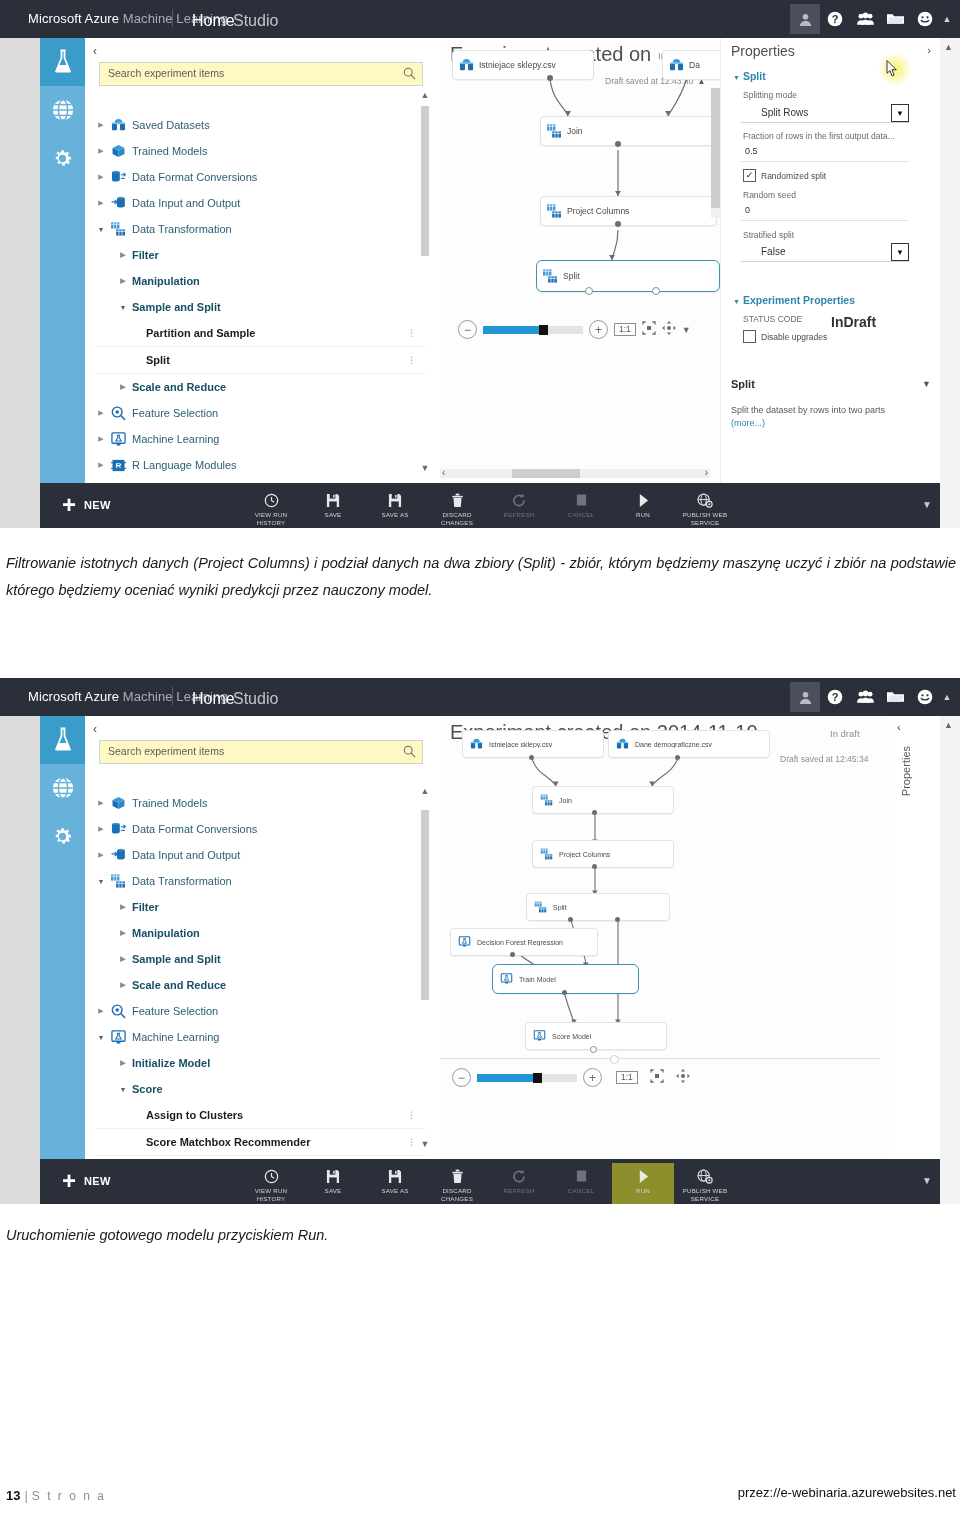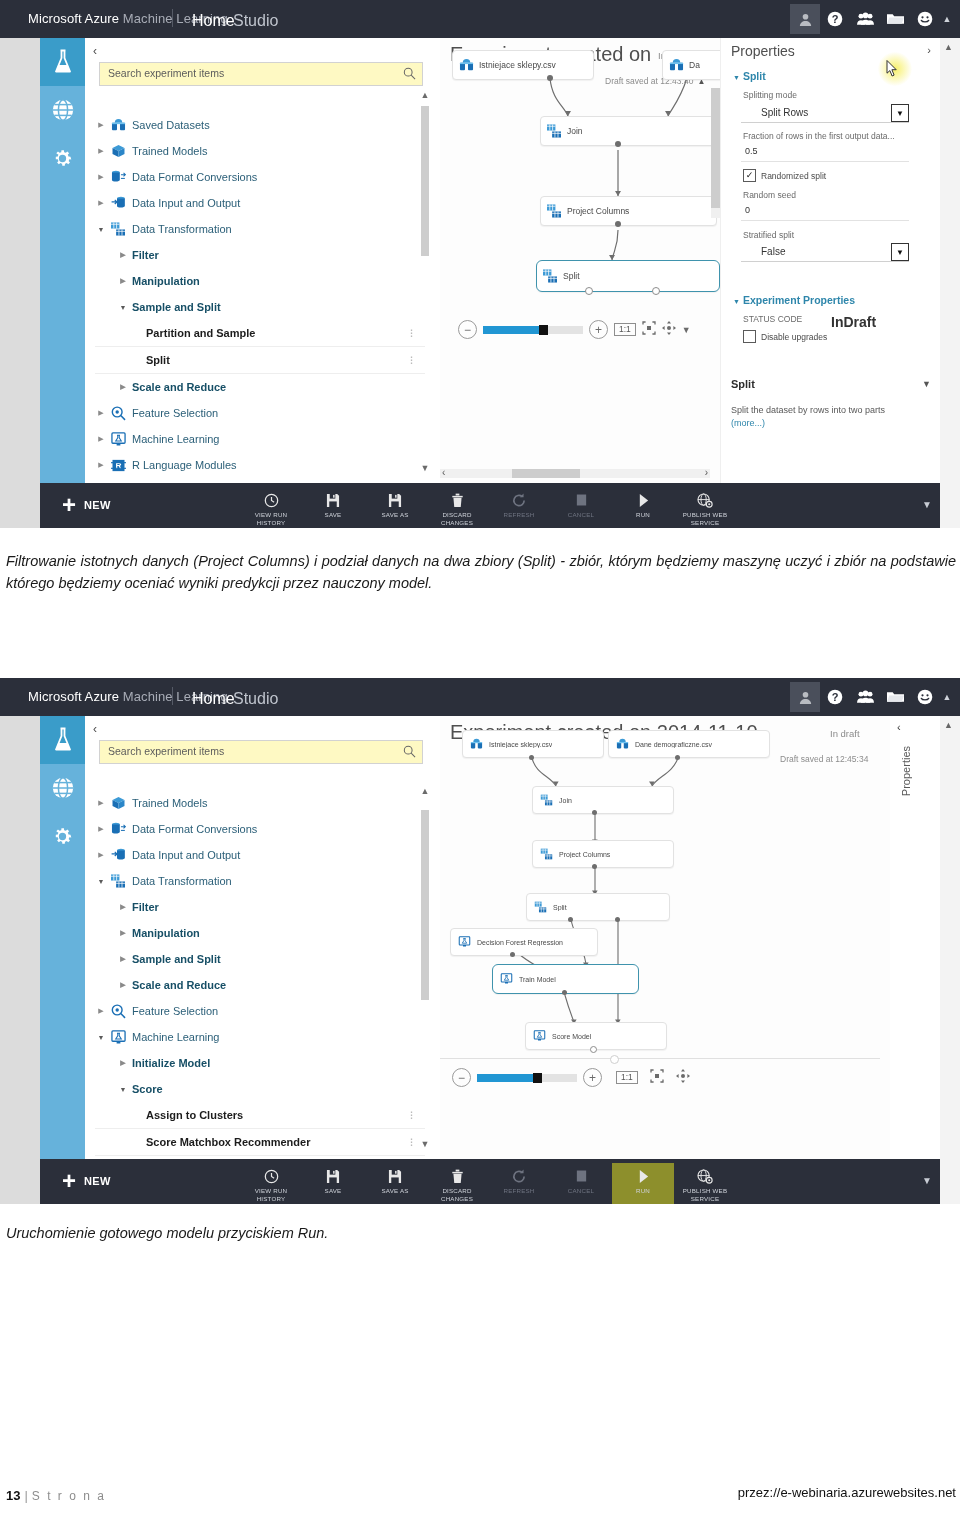--- a/index.html
+++ b/index.html
@@ -152,21 +152,21 @@
   .barcaret{position:absolute;right:8px;top:16px;color:#c8ccd4;font-size:10px;}
   .barstrip{position:absolute;left:0;width:40px;height:45px;background:#dcdcdc;}
   .shot-1 .barstrip{top:483px;}
   .shot-2 .barstrip{top:481px;}
   .barstrip-r{position:absolute;left:940px;width:20px;height:45px;background:#f3f3f3;}
   .shot-1 .barstrip-r{top:483px;}
   .shot-2 .barstrip-r{top:481px;}
 
   
   .caption{position:absolute;left:6px;width:950px;font-style:italic;font-size:14.5px;color:#1a1a1a;
-           line-height:22px;text-align:justify;font-family:"Liberation Sans", sans-serif;}
+           line-height:27px;text-align:justify;font-family:"Liberation Sans", sans-serif;}
   .caption-1{top:550px;}
   .caption-2{top:1222px;}
   .footer{position:absolute;left:0;top:1484px;width:960px;height:26px;}
   .f-page{position:absolute;left:6px;top:4px;font-size:13px;color:#111;font-weight:bold;}
   .f-page .sep{color:#9a9a9a;font-weight:normal;margin:0 4px;}
   .f-page .s{color:#8d8d8d;font-weight:normal;letter-spacing:2px;font-size:12px;}
   .f-url{position:absolute;right:4px;top:1px;font-size:13px;color:#111;}
 </style>
 </head>
 <body>

